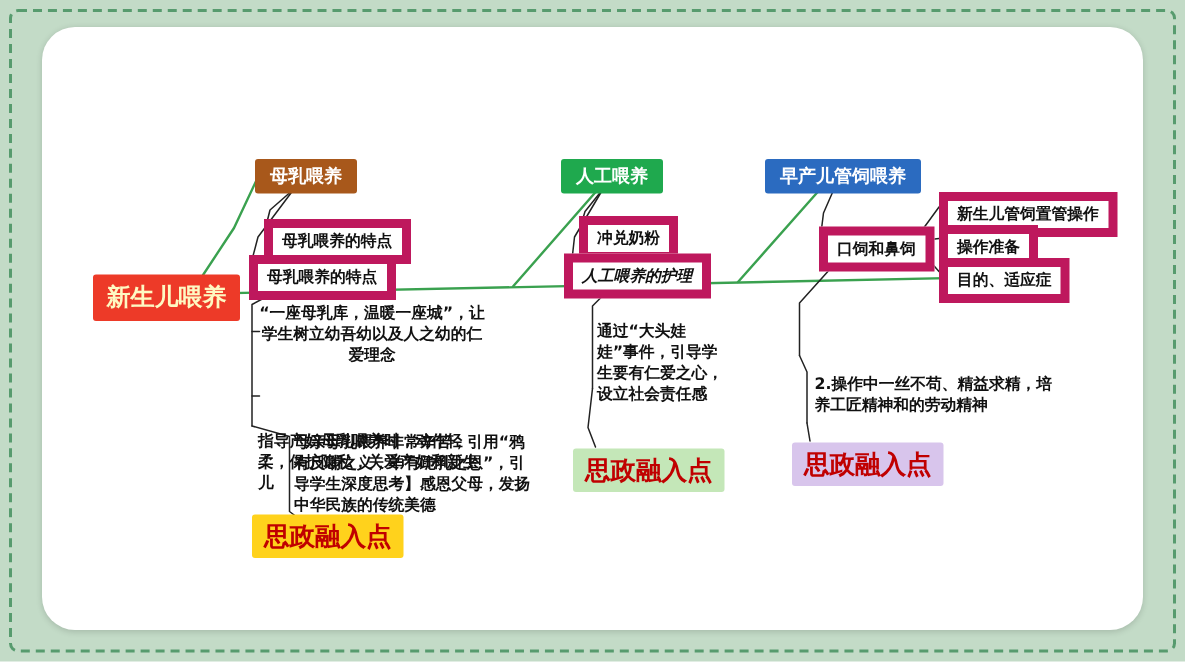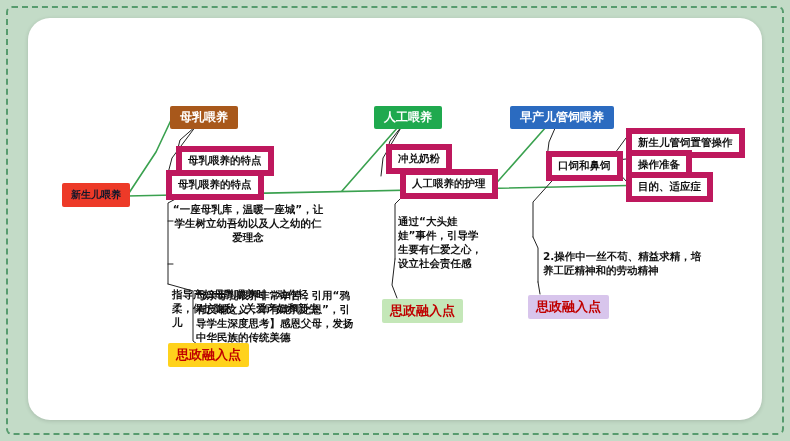--- a/index.html
+++ b/index.html
@@ -17,42 +17,42 @@
     pointer-events:none;
   }
   .canvas{
     position:absolute;left:28px;top:18px;width:734px;height:402px;
     background:#ffffff;border-radius:22px;
     box-shadow:0 1px 4px rgba(0,0,0,0.15);
   }
   svg.links{position:absolute;left:0;top:0;width:790px;height:441px;}
   .node{position:absolute;white-space:nowrap;box-sizing:border-box;}
   .root{
-    background:#ed3a28;color:#0f172a;
-    font-size:10px;font-weight:bold;
+    background:#ed3a28;color:#fef9c3;
+    font-size:16px;font-weight:bold;
     padding:5px 9px;border-radius:2px;
   }
   .hdr{
     color:#fff;font-size:12px;font-weight:bold;
     padding:3px 10px;border-radius:2px;
   }
   .hdr.brown{background:#a8581b;}
   .hdr.green{background:#1fa94e;}
   .hdr.blue{background:#2b6bc0;}
   .box{
     background:#fff;border:6px solid #be185d;color:#111;
     font-size:10.5px;font-weight:600;
     padding:2px 6px;
   }
   .note{
     white-space:normal;color:#111;
     font-size:10.5px;font-weight:bold;line-height:1.32;
   }
   .tag{
-    font-size:13px;font-weight:bold;color:#c00000;
+    font-size:17px;font-weight:bold;color:#c00000;
     padding:3px 8px;border-radius:2px;
   }
   .tag.yellow{background:#ffd21c;}
   .tag.lgreen{background:#c4e7b8;}
   .tag.purple{background:#d8c5ec;}
 </style>
 </head>
 <body>
 
 <div class="page">
@@ -97,21 +97,21 @@
   <div class="node hdr brown" style="left:170px;top:106px;">母乳喂养</div>
   <div class="node box" style="left:176px;top:146px;">母乳喂养的特点</div>
   <div class="node box" style="left:166px;top:170px;">母乳喂养的特点</div>
   <div class="node note" style="left:172px;top:203px;width:152px;text-align:center;">“一座母乳库，温暖一座城”，让学生树立幼吾幼以及人之幼的仁爱理念</div>
   <div class="node note" style="left:172px;top:247px;width:152px;margin-top:41px;">指导产妇母乳喂养时，动作轻柔，保护隐私，关爱产妇和新生儿</div>
   <div class="node note" style="left:196px;top:289px;width:158px;">母亲母乳喂养非常辛苦，引用“鸦有反哺之义，羊有跪乳之恩”，引导学生深度思考】感恩父母，发扬中华民族的传统美德</div>
   <div class="node tag yellow" style="left:168px;top:343px;">思政融入点</div>
 
   <div class="node hdr green" style="left:374px;top:106px;">人工喂养</div>
   <div class="node box" style="left:386px;top:144px;">冲兑奶粉</div>
-  <div class="node box" style="left:400px;top:169px;">人工喂养的护理</div>
+  <div class="node box" style="left:376px;top:169px;font-style:italic;">人工喂养的护理</div>
   <div class="node note" style="left:398px;top:215px;width:84px;">通过“大头娃娃”事件，引导学生要有仁爱之心，设立社会责任感</div>
   <div class="node tag lgreen" style="left:382px;top:299px;">思政融入点</div>
 
   <div class="node hdr blue" style="left:510px;top:106px;">早产儿管饲喂养</div>
   <div class="node box" style="left:546px;top:151px;">口饲和鼻饲</div>
   <div class="node box" style="left:626px;top:128px;">新生儿管饲置管操作</div>
   <div class="node box" style="left:626px;top:150px;">操作准备</div>
   <div class="node box" style="left:626px;top:172px;">目的、适应症</div>
   <div class="node note" style="left:530px;top:250px;width:160px;margin-left:13px;">2.操作中一丝不苟、精益求精，培养工匠精神和的劳动精神</div>
   <div class="node tag purple" style="left:528px;top:295px;">思政融入点</div>

